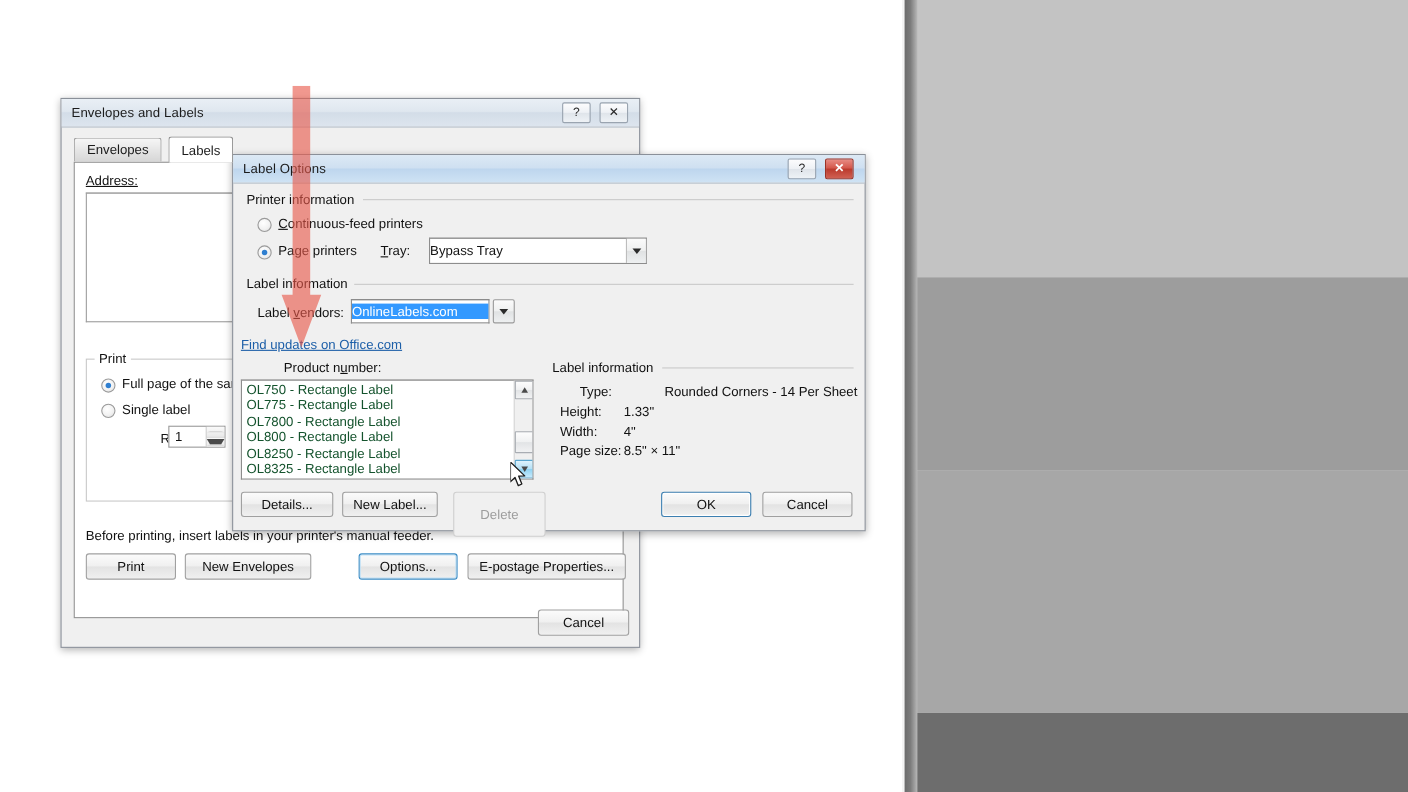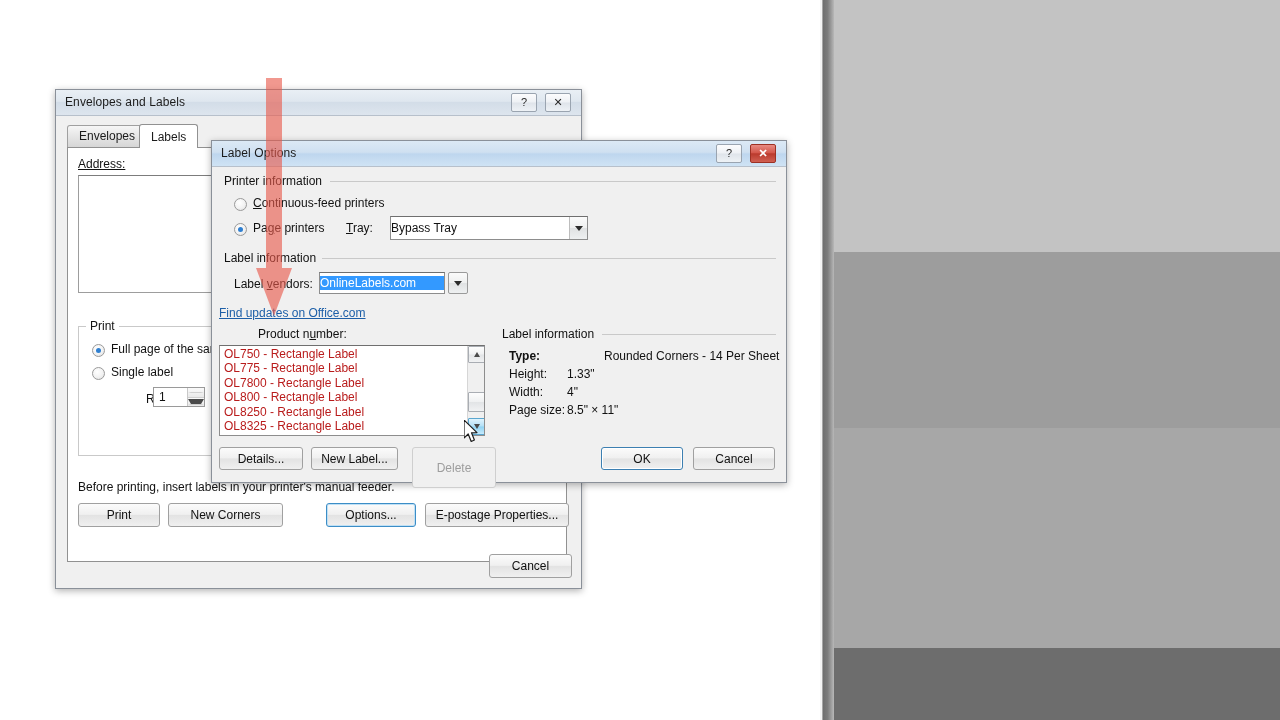--- a/index.html
+++ b/index.html
@@ -147,21 +147,21 @@
     border: 1px solid #9a9a9a; border-radius: 2px; }
   .tri-down { width: 0; height: 0; border-left: 4px solid transparent; border-right: 4px solid transparent; border-top: 5px solid #2b2b2b; }
 
   
   .listbox {
     position: absolute; background: #ffffff;
     border: 1px solid #8d8d8d; border-top-color: #6f6f6f;
     overflow: hidden;
   }
   .listbox .items { position: absolute; left: 0; top: 1px; right: 19px; }
-  .listitem { height: 14.4px; line-height: 14.4px; padding-left: 4px; font-size: 12px; color: #b91c1c; white-space: nowrap; }
+  .listitem { height: 14.4px; line-height: 14.4px; padding-left: 4px; font-size: 12px; color: #14532d; white-space: nowrap; }
   .vscroll { position: absolute; right: 0; top: 0; bottom: 0; width: 17px; background: #f0f0f0; border-left: 1px solid #d6d6d6; }
   .sbtn {
     position: absolute; left: 0; width: 17px; height: 17px;
     background: linear-gradient(to bottom,#fdfdfd 0%, #f0f1f2 48%, #e2e4e6 52%, #f1f2f3 100%);
     border: 1px solid #a9adb3; border-radius: 1px;
     display: flex; align-items: center; justify-content: center;
   }
   .sbtn.hot { background: linear-gradient(to bottom,#dff3fd 0%, #b4e0f6 48%, #8fd3f3 52%, #c7eafc 100%); border-color: #5aa6cf; }
   .sthumb {
     position: absolute; left: 0; width: 17px; height: 20px;
@@ -207,21 +207,21 @@
   <div class="dialog" style="left:55px; top:89px; width:527px; height:500px;">
 
     <div class="titlebar">
       <div class="title-text">Envelopes and Labels</div>
       <div class="tbtn" style="right:44px;">?</div>
       <div class="tbtn" style="right:10px;">✕</div>
     </div>
 
     <div class="tabstrip">
       <div class="tab" style="left:0;">Envelopes</div>
-      <div class="tab active" style="left:72px;">Labels</div>
+      <div class="tab active" style="left:86px;">Labels</div>
     </div>
 
     <div class="tabpanel">
 
       <div class="lbl u" style="left:10px; top:9px;">Address:</div>
 
       <div class="textbox" style="left:10px; top:27px; width:412px; height:118px;"></div>
 
       <div class="group" style="left:10px; top:178px; width:412px; height:130px;"></div>
       <div class="group-title" style="left:18px; top:171px;">Print</div>
@@ -245,21 +245,21 @@
         </div>
       </div>
       <div class="lbl" style="left:147px; top:244px;">Column:</div>
 
       <div class="lbl" style="left:10px; top:332px;">Before printing, insert labels in your printer's manual feeder.</div>
 
       <div class="btn" style="left:10px; top:355px; width:82px; height:24px;">
         <span>Print</span>
       </div>
       <div class="btn" style="left:100px; top:355px; width:115px; height:24px;">
-        <span>New Corners</span>
+        <span>New Envelopes</span>
       </div>
       <div class="btn focus" style="left:258px; top:355px; width:90px; height:24px;">
         <span>Options...</span>
       </div>
       <div class="btn" style="left:357px; top:355px; width:144px; height:24px;">
         <span>E-postage Properties...</span>
       </div>
     </div>
 
     <div class="btn" style="left:433px; top:464px; width:83px; height:24px;">
@@ -338,21 +338,21 @@
         <div class="sthumb" style="top:46px;"></div>
         <div class="sbtn hot" style="bottom:0;">
             <div class="tri-down-s"></div>
           </div>
       </div>
     </div>
 
     <div class="lbl" style="left:290px; top:186px;">Label information</div>
     <div class="sep-line" style="left:390px; top:193px; width:174px;"></div>
 
-    <div class="lbl" style="left:297px; top:208px;font-weight:bold;">Type:</div>
+    <div class="lbl" style="left:315px; top:208px;">Type:</div>
     <div class="lbl" style="left:355px; top:208px;margin-left:37px;">Rounded Corners - 14 Per Sheet</div>
 
     <div class="lbl" style="left:297px; top:226px;">Height:</div>
     <div class="lbl" style="left:355px; top:226px;">1.33"</div>
 
     <div class="lbl" style="left:297px; top:244px;">Width:</div>
     <div class="lbl" style="left:355px; top:244px;">4"</div>
 
     <div class="lbl" style="left:297px; top:262px;">Page size:</div>
     <div class="lbl" style="left:355px; top:262px;">8.5" × 11"</div>

